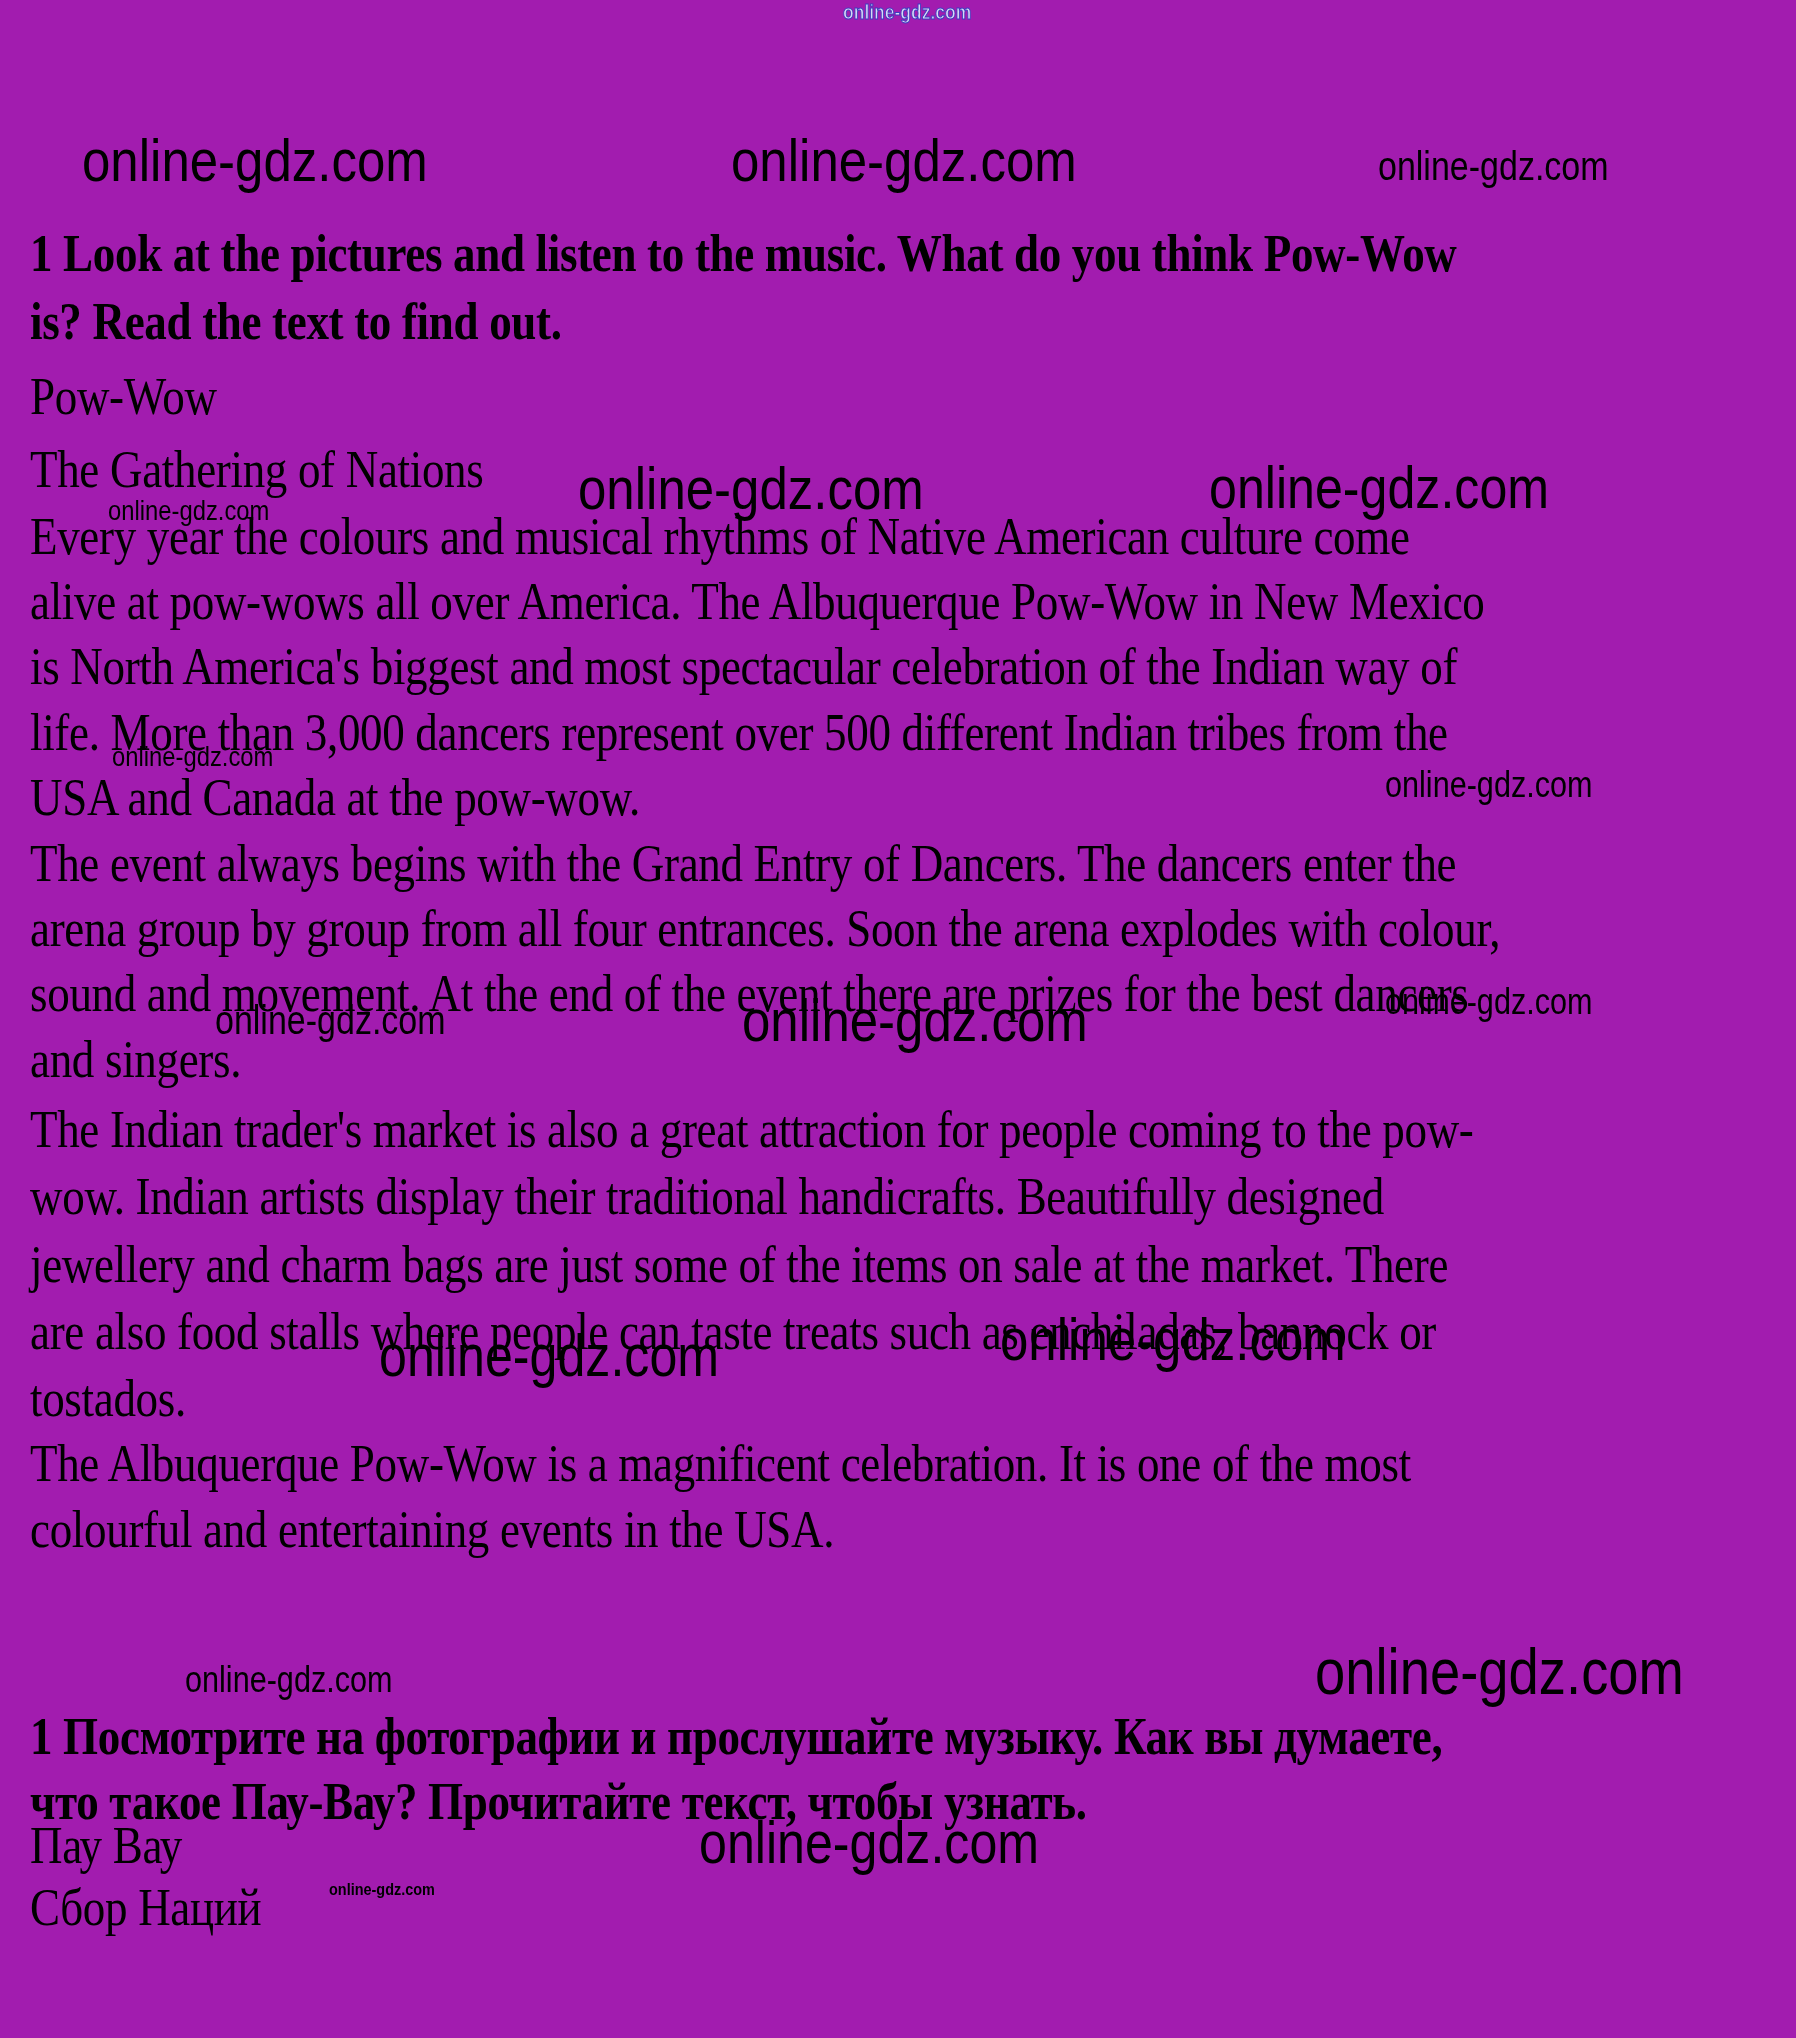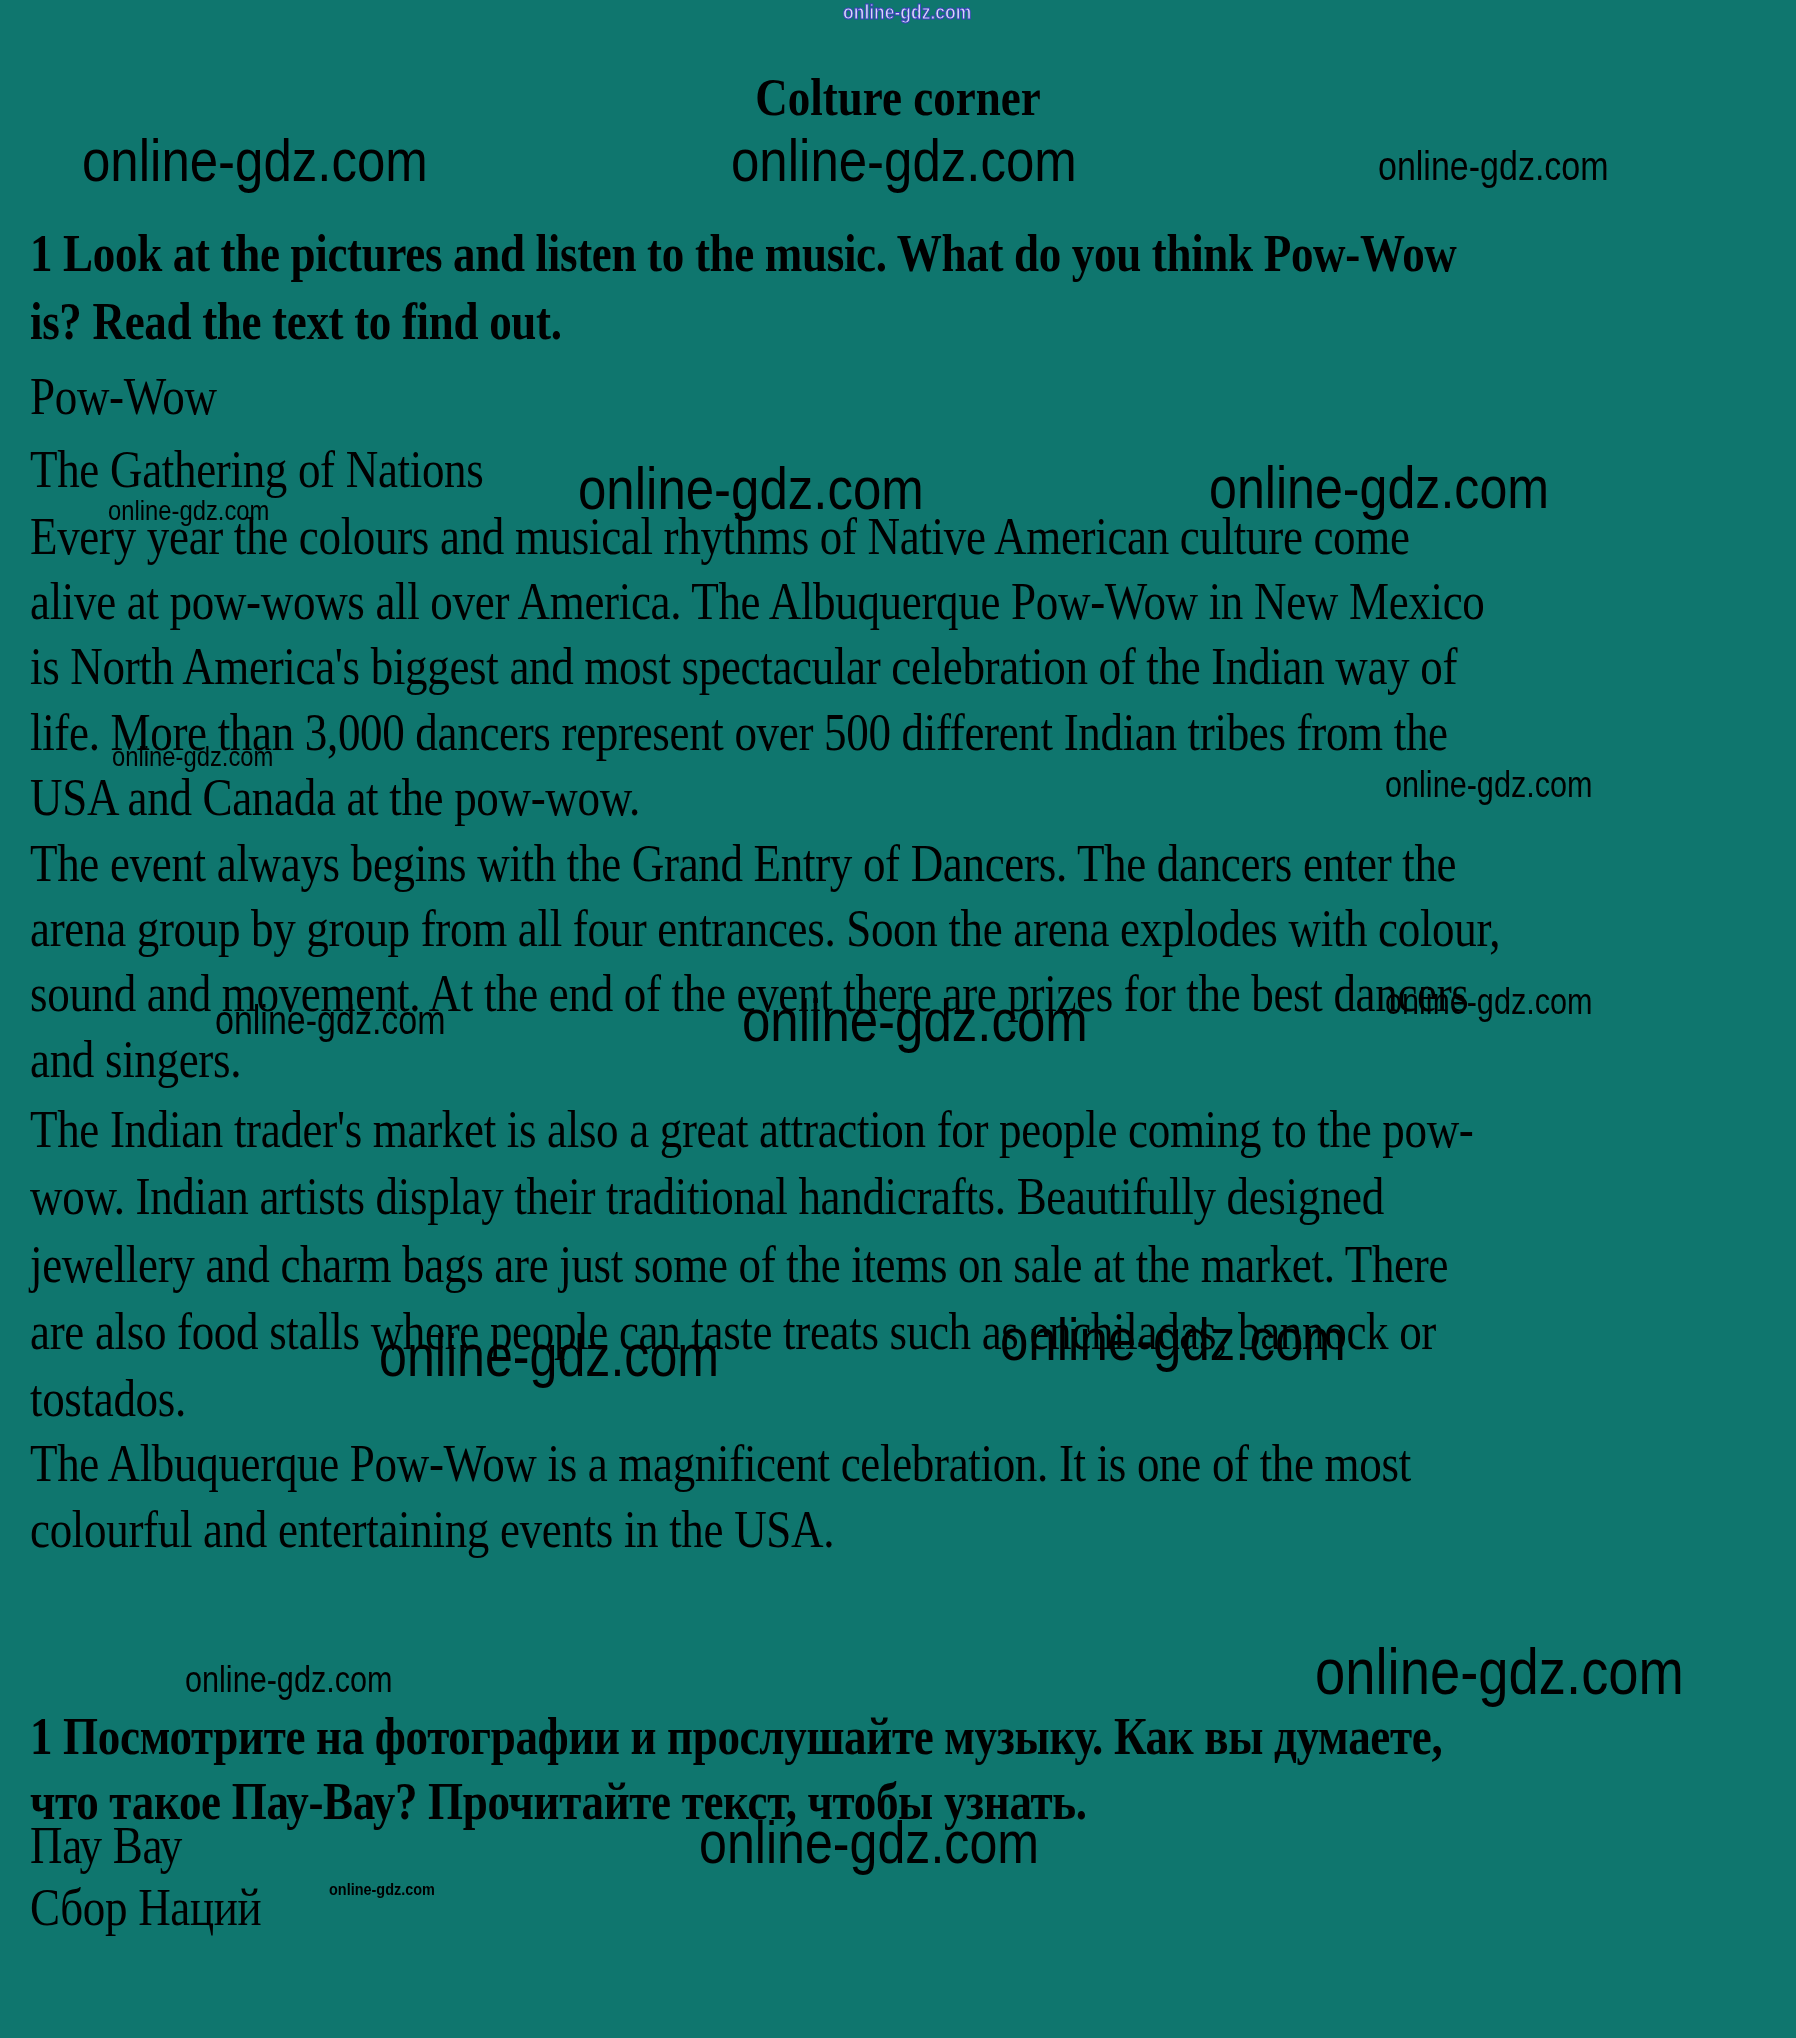--- a/index.html
+++ b/index.html
@@ -1,18 +1,18 @@
 <!DOCTYPE html>
 <html style="font-size:13.8px"><head>
 <meta charset="utf-8">
 <style>
   html,body { margin:0; padding:0; background:#ffffff; }
   .page {
     position:relative; width:1796px; height:2038px;
-    background:#0f766e; overflow:hidden;
+    background:#a21caf; overflow:hidden;
     font-family:"Liberation Serif","DejaVu Serif",serif;
   }
   
   .tl {
     position:absolute; left:30px;
     font-family:"Liberation Serif","DejaVu Serif",serif;
     font-size:53px; line-height:1.08; color:#000;
     white-space:pre; transform:scaleX(0.85); transform-origin:0 0;
     letter-spacing:-0.4px;
   }
@@ -57,23 +57,20 @@
   <div class="wm wm-md" style="left:215px; top:1000px;">online-gdz.com</div>
   <div class="wm wm-xl" style="left:742px; top:991px;">online-gdz.com</div>
   <div class="wm wm-md2" style="left:1385px;top:984px;">online-gdz.com</div>
   <div class="wm wm-lg" style="left:379px; top:1327px;">online-gdz.com</div>
   <div class="wm wm-xl" style="left:1000px;top:1310px;">online-gdz.com</div>
   <div class="wm wm-md2" style="left:185px; top:1662px;">online-gdz.com</div>
   <div class="wm" style="left:1315px;top:1640px; font-size:64px;">online-gdz.com</div>
   <div class="wm wm-lg" style="left:699px; top:1814px;">online-gdz.com</div>
   <div class="wm wm-xs" style="left:329px; top:1881px;">online-gdz.com</div>
 
-  <div class="title-row">
-    <span class="inner">Colture corner</span>
-  </div>
 
   <div class="tl b" style="top:225px;">1 Look at the pictures and listen to the music. What do you think Pow-Wow</div>
   <div class="tl b" style="top:293px;">is? Read the text to find out.</div>
 
   <div class="tl" style="top:368px;">Pow-Wow</div>
   <div class="tl" style="top:441px;">The Gathering of Nations</div>
 
   <div class="tl" style="top:508px;">Every year the colours and musical rhythms of Native American culture come</div>
   <div class="tl" style="top:573px;">alive at pow-wows all over America. The Albuquerque Pow-Wow in New Mexico</div>
   <div class="tl" style="top:638px;">is North America's biggest and most spectacular celebration of the Indian way of</div>

